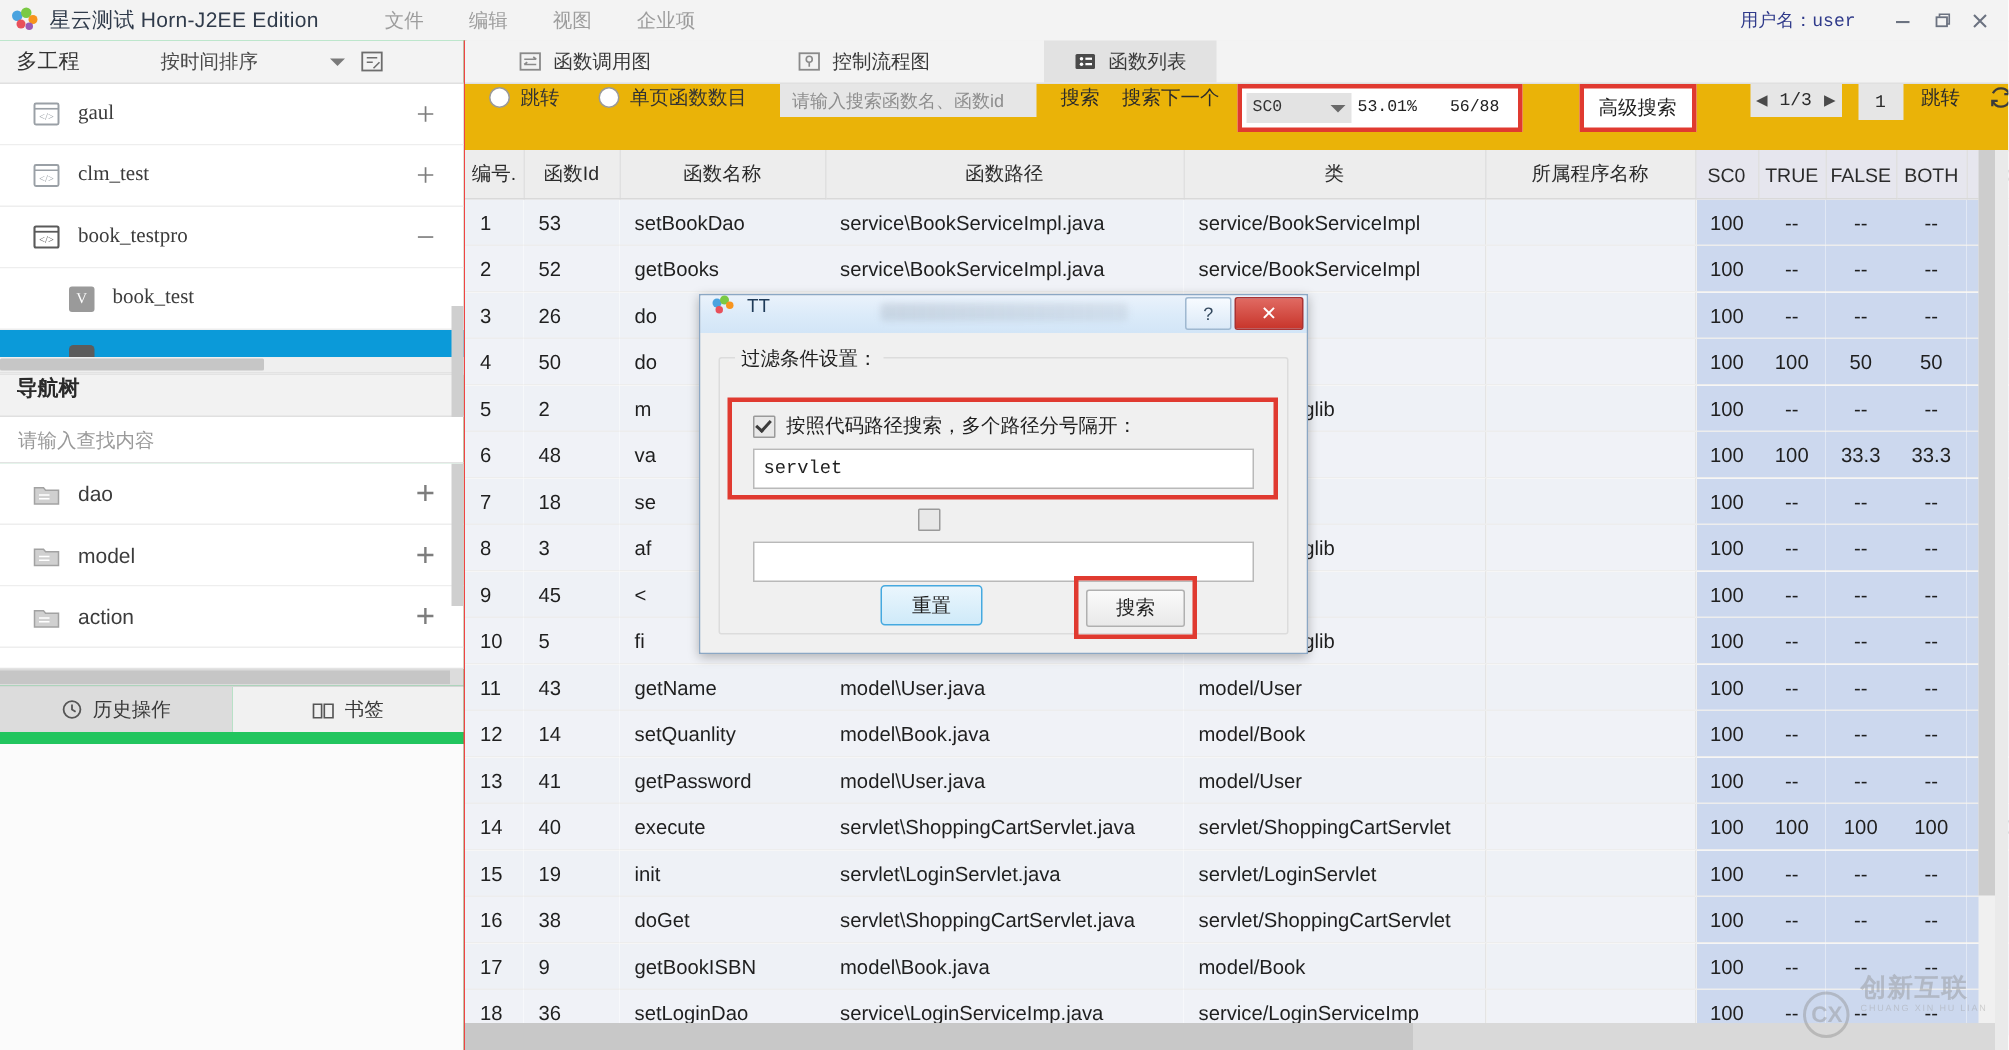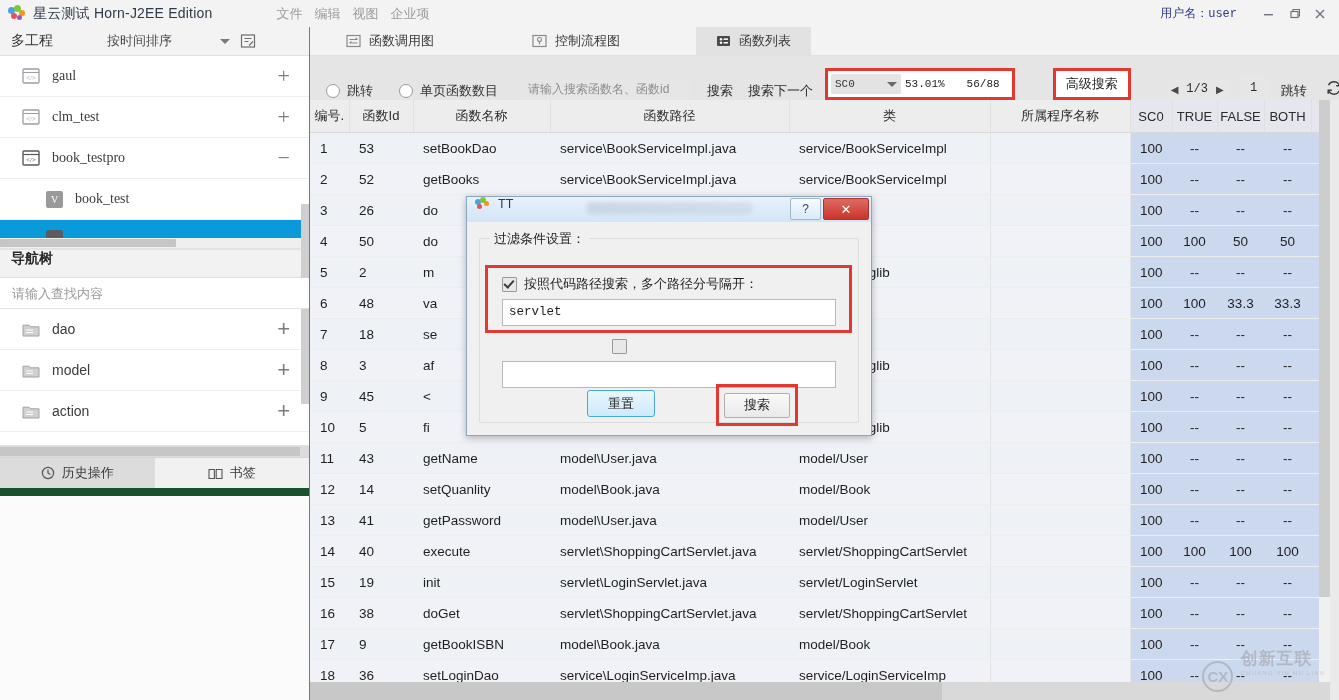--- a/index.html
+++ b/index.html
@@ -18,32 +18,32 @@
     display:flex;align-items:center;
   }
   .logo{width:18px;height:18px;margin-left:8px;margin-right:7px;position:relative;flex:0 0 auto;}
   .logo i{position:absolute;display:block;border-radius:50%;}
   .logo i:nth-child(1){width:7px;height:7px;left:0;top:2px;background:#4aa3df;}
   .logo i:nth-child(2){width:7px;height:7px;left:6px;top:0;background:#7ac943;}
   .logo i:nth-child(3){width:6px;height:6px;left:11px;top:5px;background:#f7941e;}
   .logo i:nth-child(4){width:6px;height:6px;left:3px;top:8px;background:#e8505b;}
   .logo i:nth-child(5){width:5px;height:5px;left:9px;top:10px;background:#9b59b6;}
   .app-title{font-size:14px;color:#2f3a4a;letter-spacing:.2px;white-space:nowrap;}
-  .menubar{display:flex;align-items:center;margin-left:64px;gap:12px;}
+  .menubar{display:flex;align-items:center;margin-left:44px;gap:30px;}
   .menu-item{font-size:13px;color:#9d9d9d;white-space:nowrap;cursor:default;}
   .tb-right{position:absolute;right:0;top:0;height:27px;display:flex;align-items:center;gap:0;}
   .user-label{font-size:12px;color:#2f3a8a;margin-right:18px;white-space:nowrap;}
   .user-label b{font-weight:normal;font-family:"Liberation Mono","DejaVu Sans Mono",monospace;}
   .wbtn{width:26px;height:27px;display:flex;align-items:center;justify-content:center;color:#6b7280;}
   .wbtn svg{display:block;}
 
   
   .left{
     position:absolute;left:0;top:27px;width:309px;height:673px;
-    background:#14532d;border-right:2px solid #ef4444;
+    background:#22c55e;border-right:2px solid #ef4444;
   }
   .left-head{
     height:28px;display:flex;align-items:center;background:#f3f3f3;
     border-bottom:1px solid #e0e0e0;
   }
   .left-head .lh-title{margin-left:11px;font-size:14px;color:#333;white-space:nowrap;}
   .left-head .lh-sort{margin-left:54px;font-size:13px;color:#4a4a4a;white-space:nowrap;}
   .caret-dn{margin-left:48px;width:0;height:0;border-left:5px solid transparent;border-right:5px solid transparent;border-top:5px solid #7a7a7a;}
   .lh-icon{margin-left:10px;width:16px;height:16px;color:#6d6d6d;}
 
@@ -87,21 +87,21 @@
   .btab svg{display:block;color:#555;}
   .left-fill{position:absolute;left:0;right:0;top:469px;bottom:0;background:#fbfbfb;}
 
   
   .main{position:absolute;left:310px;top:27px;right:0;bottom:0;background:#f7f7f7;}
   .viewtabs{height:28px;display:flex;align-items:stretch;background:#f3f3f3;border-bottom:1px solid #e0e0e0;}
   .vtab{display:flex;align-items:center;gap:8px;padding:0 20px;font-size:13px;color:#3a3a3a;white-space:nowrap;}
   .vtab.active{background:#e2e2e2;}
   .vtab .vico{width:15px;height:14px;display:flex;align-items:center;justify-content:center;}
 
-  .toolbar{height:44px;background:#e5e5e5;border-bottom:1px solid #e6e6e6;display:flex;align-items:flex-end;position:relative;}
+  .toolbar{height:44px;background:#eab308;border-bottom:1px solid #e6e6e6;display:flex;align-items:flex-start;position:relative;}
   .radio{display:flex;align-items:center;gap:7px;font-size:13px;color:#333;white-space:nowrap;}
   .radio .dot{width:12px;height:12px;border:1px solid #9a9a9a;border-radius:50%;background:#fff;}
   .tb-search{
     width:175px;height:22px;background:#e6e6e6;border:0;outline:0;margin-left:22px;
     font-size:12px;color:#8e8e8e;padding:0 8px;
     font-family:"Liberation Sans","DejaVu Sans",sans-serif;
   }
   .tb-search::placeholder{color:#8e8e8e;}
   .tb-btn{font-size:13px;color:#2b2b2b;white-space:nowrap;}
   .scbox{

